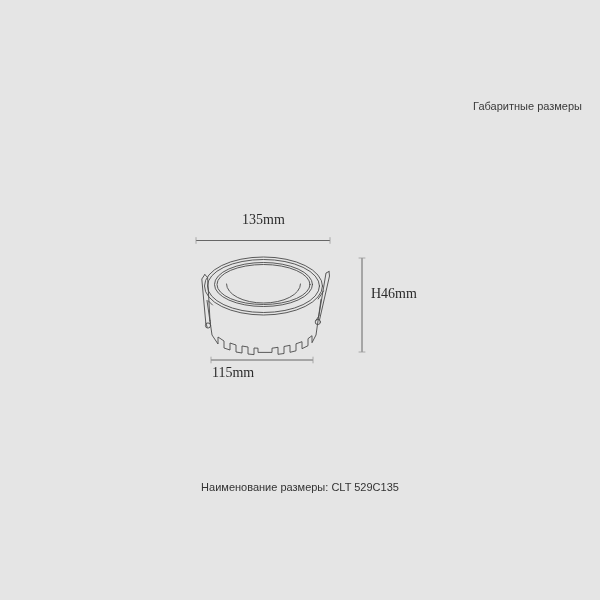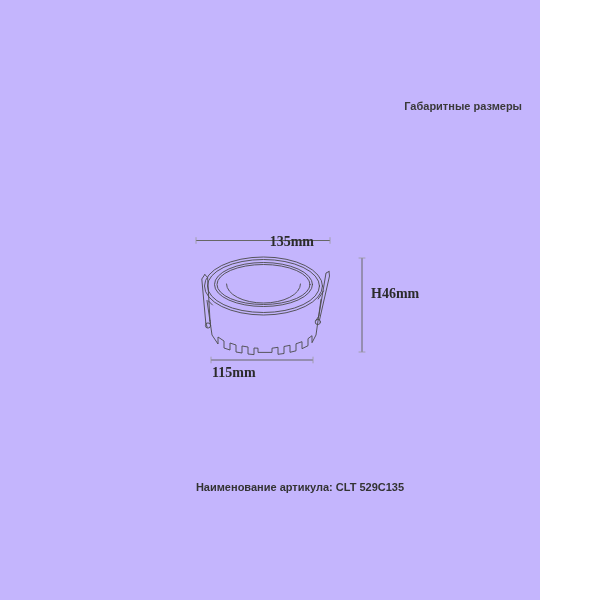--- a/index.html
+++ b/index.html
@@ -2,26 +2,25 @@
 <html><head>
 <meta charset="utf-8">
 <style>
   html, body {
     margin: 0;
     padding: 0;
     background: #ffffff;
   }
   .canvas {
     position: relative;
-    width: 540px;
+    width: 600px;
     height: 600px;
-    background: #c4b5fd;
+    background: #e5e5e5;
     overflow: hidden;
     font-family: "Liberation Sans", sans-serif;
-    font-weight: bold;
   }
   .header-label {
     position: absolute;
     top: 100px;
     right: 18px;
     font-size: 11px;
     color: #3a3a3a;
     white-space: nowrap;
   }
   .article-label {
@@ -34,21 +33,21 @@
     color: #333333;
     white-space: nowrap;
   }
   .dim-label {
     position: absolute;
     font-family: "Liberation Serif", serif;
     font-size: 14px;
     color: #2b2b2b;
     white-space: nowrap;
   }
-  .dim-top    { top: 234px; left: 213px; width: 101px; text-align: right; }
+  .dim-top    { top: 212px; left: 213px; width: 101px; text-align: center; }
   .dim-bottom { top: 365px; left: 212px; width: 101px; }
   .dim-right  { top: 286px; left: 371px; }
   svg.drawing {
     position: absolute;
     top: 0; left: 0;
   }
   .draw-stroke { stroke: #4a4a4a; stroke-width: 0.9; fill: none; stroke-linejoin: round; stroke-linecap: round; }
   .dim-stroke  { stroke: #666666; stroke-width: 1; fill: none; }
   .tick-stroke { stroke: #9a9a9a; stroke-width: 0.8; fill: none; }
 </style>
@@ -113,15 +112,15 @@
       <path class="tick-stroke" d="M 358.6 352 L 365.4 352"></path>
     </g>
   </svg>
 
   <div class="dim-label dim-top">135mm</div>
 
   <div class="dim-label dim-right">H46mm</div>
 
   <div class="dim-label dim-bottom">115mm</div>
 
-  <div class="article-label">Наименование артикула: CLT 529C135</div>
+  <div class="article-label">Наименование размеры: CLT 529C135</div>
 
 </div>
 
 </body></html>

